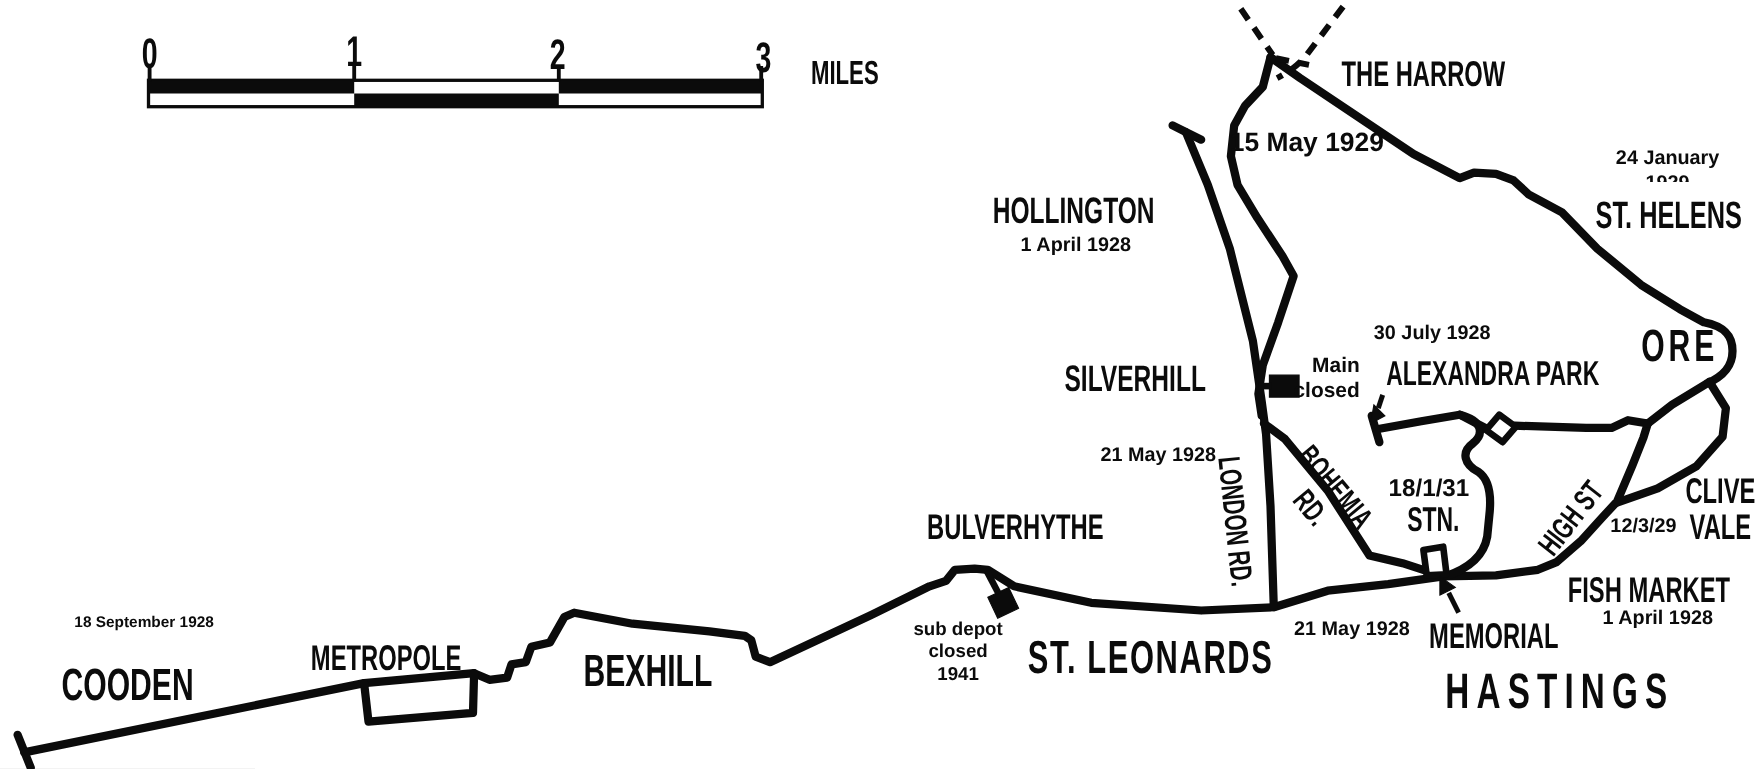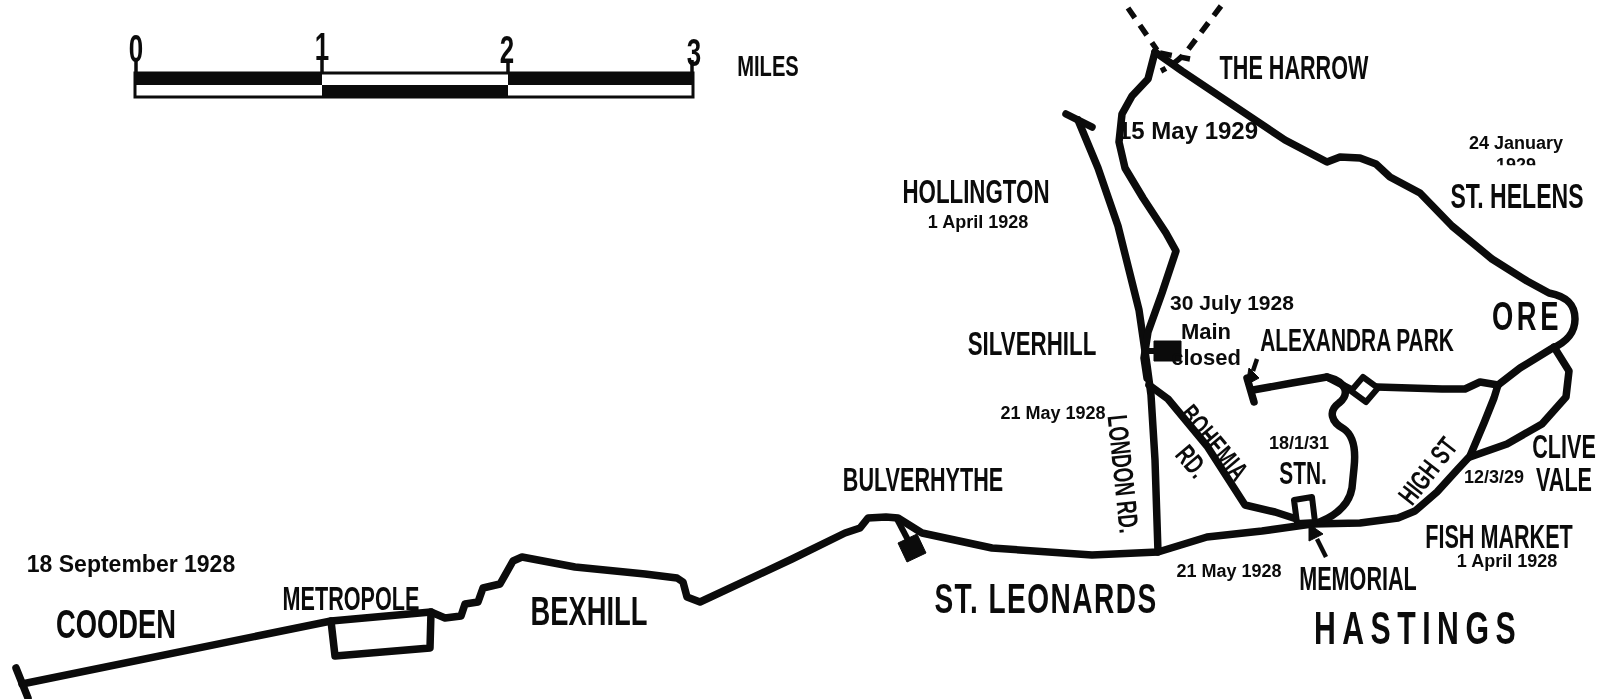--- a/index.html
+++ b/index.html
@@ -158,49 +158,54 @@
       <div class="place" style="left: 1123px; top: 474px; font-size: 26px; transform: translate(-50%, -50%) rotate(84deg) scale(0.72, 1.08);">
         <div>LONDON RD.</div>
       </div>
       <div class="place" style="left: 1203px; top: 452px; font-size: 26px; transform: translate(-50%, -50%) rotate(50deg) scale(0.72, 1.08);">
         <div>BOHEMIA</div>
         <div>RD.</div>
       </div>
       <div class="place" style="left: 1428px; top: 471px; font-size: 26px; transform: translate(-50%, -50%) rotate(-52deg) scale(0.72, 1.08);">
         <div>HIGH ST</div>
       </div>
-      <div class="note" style="left: 131px; top: 565px; font-size: 23px; transform: translate(-50%, -50%) rotate(0deg) scale(1, 1);">
+      <div class="note" style="left: 131px; top: 565px; font-size: 14px; transform: translate(-50%, -50%) rotate(0deg) scale(1, 1);">
         <div>18 September 1928</div>
+      </div>
+      <div class="note" style="left: 871px; top: 593px; font-size: 17px; transform: translate(-50%, -50%) rotate(0deg) scale(1, 1);">
+        <div>sub depot</div>
+        <div>closed</div>
+        <div>1941</div>
       </div>
       <div class="note" style="left: 1053px; top: 414px; font-size: 18px; transform: translate(-50%, -50%) rotate(0deg) scale(1, 1);">
         <div>21 May 1928</div>
       </div>
       <div class="note" style="left: 1229px; top: 572px; font-size: 18px; transform: translate(-50%, -50%) rotate(0deg) scale(1, 1);">
         <div>21 May 1928</div>
       </div>
       <div class="note" style="left: 978px; top: 223px; font-size: 18px; transform: translate(-50%, -50%) rotate(0deg) scale(1, 1);">
         <div>1 April 1928</div>
       </div>
       <div class="note" style="left: 1188px; top: 131px; font-size: 24px; transform: translate(-50%, -50%) rotate(0deg) scale(1, 1);">
         <div>15 May 1929</div>
       </div>
       <div class="note" style="left: 1516px; top: 155px; font-size: 18px; transform: translate(-50%, -50%) rotate(0deg) scale(1, 1);">
         <div>24 January</div>
         <div class="clip-half">1929</div>
       </div>
-      <div class="note" style="left: 1232px; top: 303px; font-size: 21px; transform: translate(-50%, -50%) rotate(0deg) scale(1, 1);">
+      <div class="note" style="left: 1302px; top: 303px; font-size: 18px; transform: translate(-50%, -50%) rotate(0deg) scale(1, 1);">
         <div>30 July 1928</div>
       </div>
-      <div class="note" style="left: 1299px; top: 444px; font-size: 18px; transform: translate(-50%, -50%) rotate(0deg) scale(1, 1);">
+      <div class="note" style="left: 1299px; top: 444px; font-size: 22px; transform: translate(-50%, -50%) rotate(0deg) scale(1, 1);">
         <div>18/1/31</div>
       </div>
       <div class="note" style="left: 1494px; top: 478px; font-size: 18px; transform: translate(-50%, -50%) rotate(0deg) scale(1, 1);">
         <div>12/3/29</div>
       </div>
       <div class="note" style="left: 1507px; top: 562px; font-size: 18px; transform: translate(-50%, -50%) rotate(0deg) scale(1, 1);">
         <div>1 April 1928</div>
       </div>
-      <div class="note" style="left: 1206px; top: 345px; font-size: 22px; transform: translate(-50%, -50%) rotate(0deg) scale(1, 1);">
+      <div class="note" style="left: 1206px; top: 345px; font-size: 19px; transform: translate(-50%, -50%) rotate(0deg) scale(1, 1); text-align: right;">
         <div>Main</div>
         <div>closed</div>
       </div>
     </div>
 </div>
 
 </body></html>

